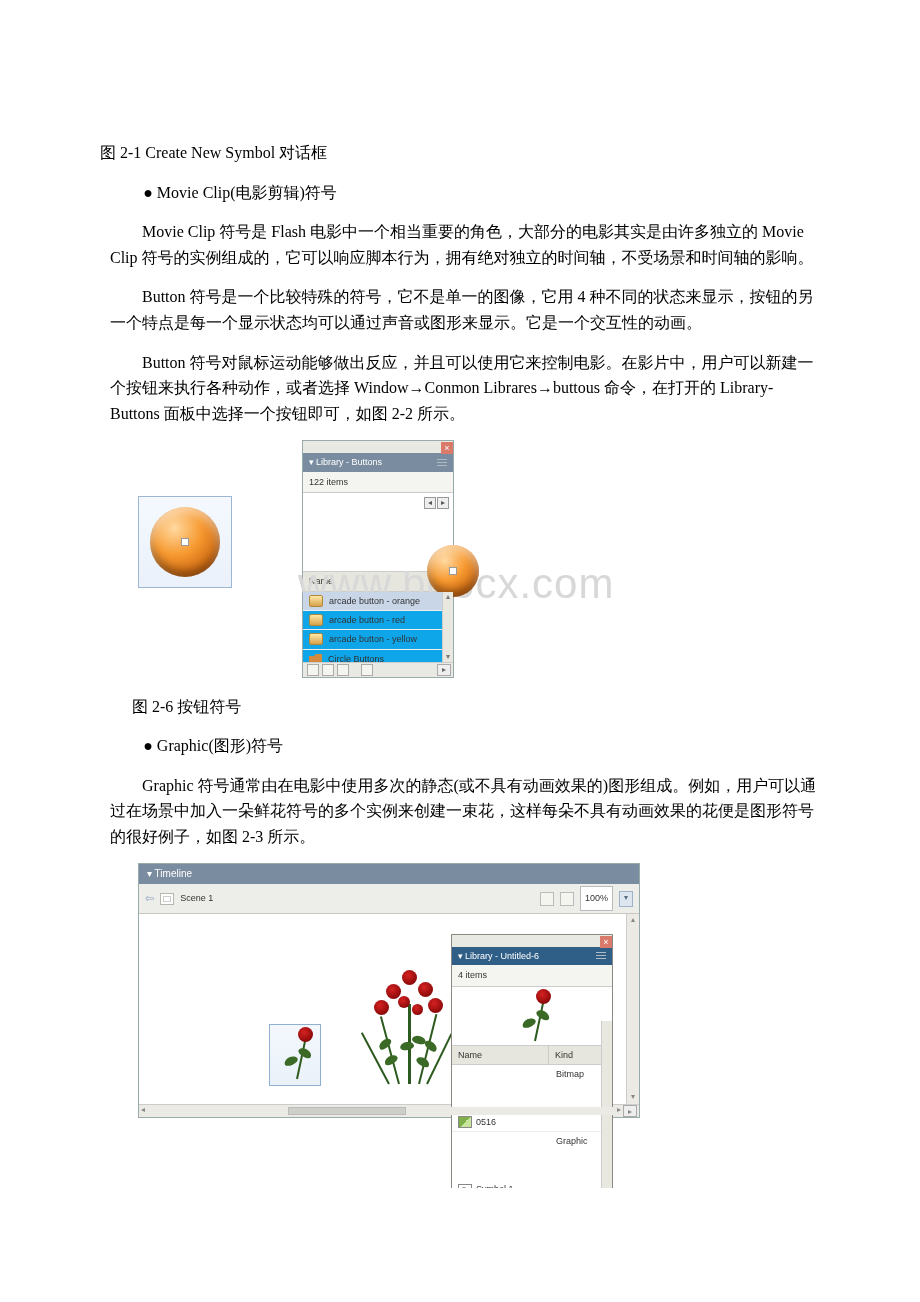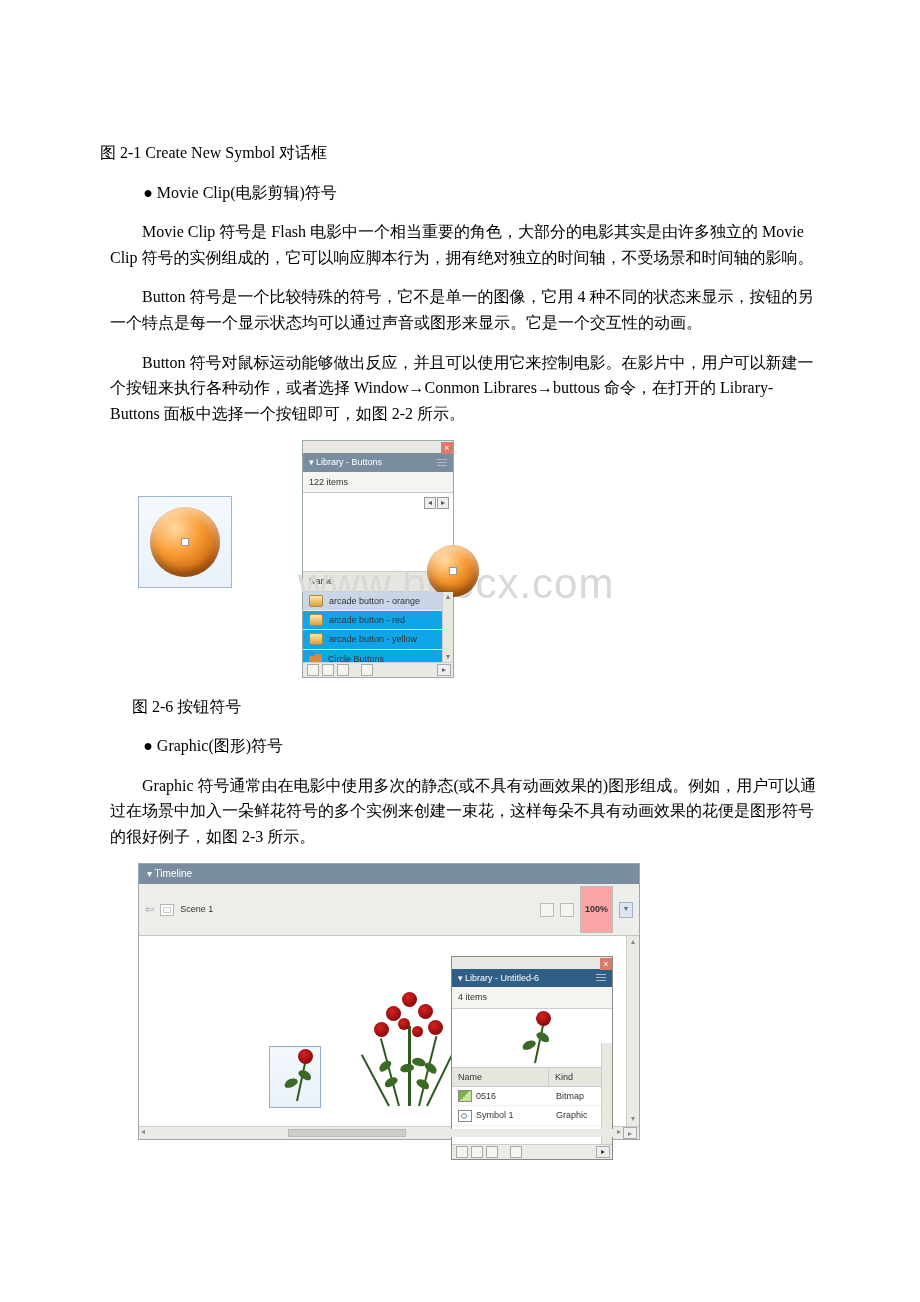--- a/index.html
+++ b/index.html
@@ -171,21 +171,21 @@
     background:#ededea;border-bottom:1px solid #c7c7c0;
     display:flex;align-items:center;justify-content:space-between;
     padding:2px 6px;
   }
   .scene-left{display:flex;align-items:center;gap:6px;}
   .arrow-back{color:#8aa0c0;font-size:11px;}
   .scene-ico{width:12px;height:10px;background:#fff;border:1px solid #b7b7b0;display:inline-block;position:relative;}
   .scene-ico::before{content:"";position:absolute;left:2px;top:2px;right:2px;bottom:2px;border:1px solid #ccc;}
   .scene-right{display:flex;align-items:center;gap:6px;}
   .scene-right .ic{width:12px;height:12px;border:1px solid #bbb;background:#f5f5f0;}
-  .scene-right .zoom{border:1px solid #bbb;background:#fca5a5;padding:15px 4px;font-weight:bold;}
+  .scene-right .zoom{border:1px solid #bbb;background:#ffffff;padding:4px 4px;}
   .zoom-dd{width:12px;height:14px;background:#dde5ef;border:1px solid #9fb1c7;display:inline-flex;align-items:center;justify-content:center;color:#5a6a80;font-size:8px;}
   .stage{
     position:relative;height:190px;background:#fff;
   }
   .stage .vscroll{position:absolute;right:0;top:0;bottom:0;width:12px;background:#eceae5;border-left:1px solid #ccc;display:flex;flex-direction:column;justify-content:space-between;align-items:center;font-size:8px;color:#888;}
   .stage .vscroll .thumb{flex:1;margin:10px 1px;background:#d6d6ce;}
   .hscroll{height:12px;background:#eceae5;border-top:1px solid #ccc;display:flex;align-items:center;justify-content:space-between;font-size:8px;color:#888;padding:0 2px;}
   .hscroll .track{flex:1;height:8px;background:#eceae5;margin:0 4px;position:relative;}
   .hscroll .track .thumb{position:absolute;left:30%;width:25%;top:0;bottom:0;background:#cfcfca;border:1px solid #bbb;}
   
@@ -205,21 +205,21 @@
     position:absolute;right:26px;top:20px;width:160px;
     border:1px solid #8a8a82;background:#eceae5;
   }
   .lib23 .panel-title{background:#2f5e86;}
   .lib23-preview{height:58px;background:#fff;display:flex;align-items:center;justify-content:center;}
   .lib23-head{display:flex;background:#e6e6de;border-top:1px solid #ccc;border-bottom:1px solid #ccc;}
   .lib23-head div{padding:2px 6px;border-right:1px solid #ccc;}
   .lib23-head div:first-child{flex:1;}
   .lib23-row{display:flex;background:#fff;border-bottom:1px solid #eee;}
   .lib23-row div{padding:2px 6px;}
-  .lib23-row div:first-child{flex:1;display:flex;align-items:center;gap:4px;}
+  .lib23-row div:first-child{flex:1;display:flex;align-items:center;gap:4px;margin-top:48px;}
   .ico-bmp{width:12px;height:10px;background:linear-gradient(135deg,#7fb04a 50%,#c7e59a 50%);border:1px solid #888;display:inline-block;}
   .ico-gra{width:12px;height:10px;background:#fff;border:1px solid #888;display:inline-block;position:relative;}
   .ico-gra::after{content:"";position:absolute;left:2px;top:2px;width:4px;height:4px;border:1px solid #6a8aa8;border-radius:50%;}
   .lib23-scroll{position:absolute;right:0;top:86px;bottom:14px;width:10px;background:#e8e8e0;border-left:1px solid #ccc;}
   .lib23-foot{height:14px;background:#eceae5;border-top:1px solid #ccc;display:flex;align-items:center;gap:3px;padding:0 4px;position:relative;}
   .lib23-foot .sq{width:10px;height:10px;border:1px solid #aaa;background:#f5f5f0;}
   .lib23-foot .end{position:absolute;right:2px;width:12px;height:10px;border:1px solid #aaa;background:#eee;text-align:center;line-height:10px;font-size:8px;}
 
   
   .single-rose{position:relative;width:40px;height:50px;}

